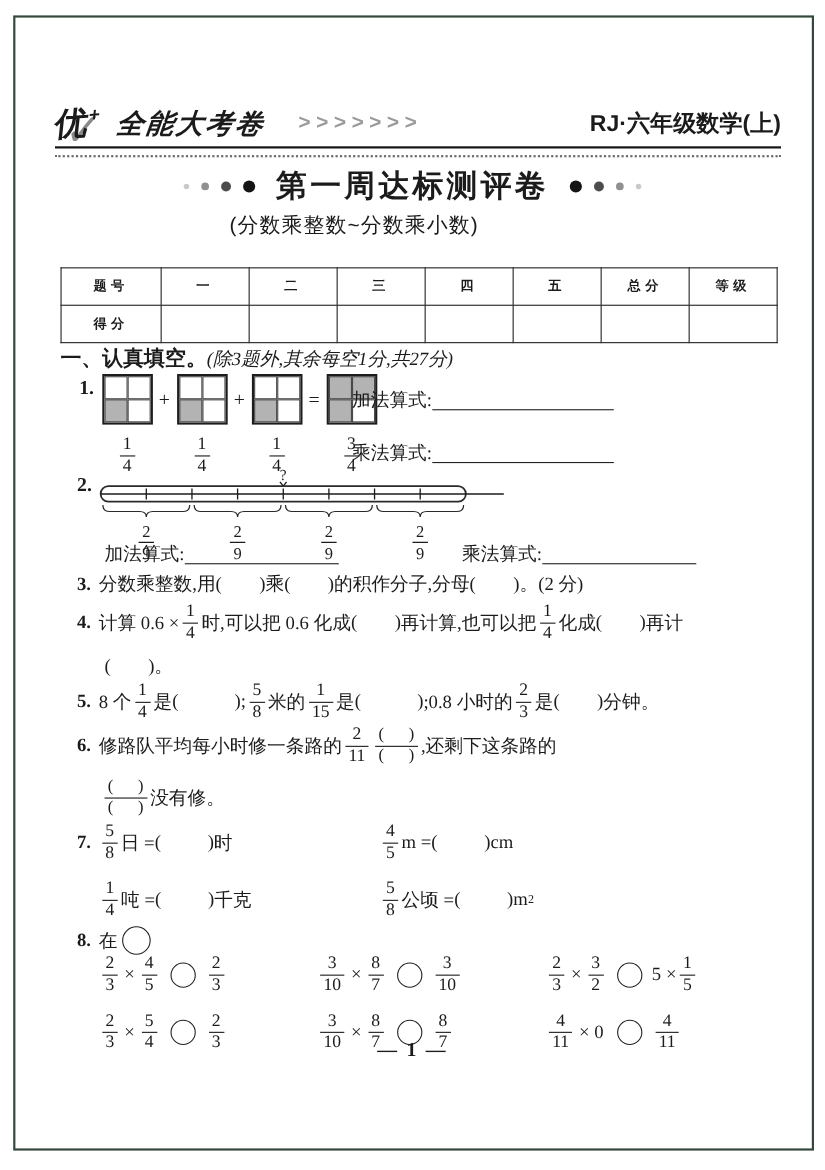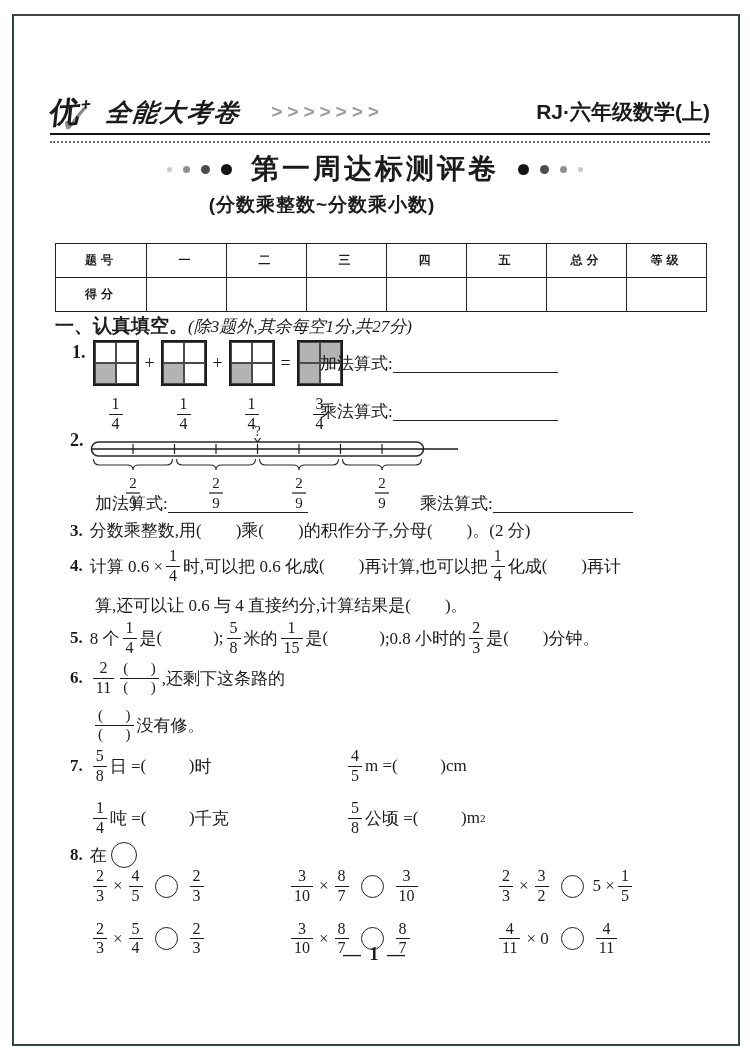--- a/index.html
+++ b/index.html
@@ -31,21 +31,21 @@
   .rule-dotted { left:50px; top:141px; width:660px; border-top:2px dotted #6a6a6a; height:0; }
 
   
   .title-row { left:0; top:150px; width:750px; display:flex; justify-content:center; align-items:center; gap:11px; }
   .dot { border-radius:50%; flex:0 0 auto; }
   .d1 { width:5px;  height:5px;  background:#c9c9c9; }
   .d2 { width:7px;  height:7px;  background:#909090; }
   .d3 { width:9px;  height:9px;  background:#4c4c4c; }
   .d4 { width:11px; height:11px; background:#141414; }
   .main-title { font-weight:bold; font-size:28px; letter-spacing:3px; margin:0 8px; }
-  .subtitle-row { left:0; top:192px; width:644px; text-align:center; font-weight:bold; font-size:19px; letter-spacing:1px; }
+  .subtitle-row { left:0; top:192px; width:644px; text-align:center; font-weight:normal; font-size:19px; letter-spacing:1px; }
 
   
   .meta-row { left:55px; top:218px; width:652px; display:flex; justify-content:space-between; }
   table.score { position:absolute; left:55px; top:243px; width:652px; border-collapse:collapse;
                 table-layout:fixed; }
   table.score td { border:1.8px solid #222; height:31px; text-align:center; vertical-align:middle;
                    font-family:"Liberation Sans","DejaVu Sans",sans-serif; font-weight:bold; font-size:12px;
                    letter-spacing:4px; }
   table.score td.c0 { width:88px; }
 
@@ -275,21 +275,20 @@
     <span>再计算,也可以把</span>
     <span class="frac">
         <span class="fnum">1</span>
         <span class="fden">4</span>
       </span>
     <span>化成</span>
     <span class="blank">(        )</span>
     <span>再计</span>
   </div>
   <div class="qline" style="left:95px; top:594px;">
-    <span>算,还可以让 0.6 与 4 直接约分,计算结果是</span>
     <span class="blank">(        )</span>
     <span>。</span>
   </div>
 
   <div class="qline" style="left:70px; top:620px;">
     <span class="qno">5.</span>
     <span>8 个</span>
     <span class="frac">
         <span class="fnum">1</span>
         <span class="fden">4</span>
@@ -313,20 +312,21 @@
         <span class="fnum">2</span>
         <span class="fden">3</span>
       </span>
     <span>是</span>
     <span class="blank">(        )</span>
     <span>分钟。</span>
   </div>
 
   <div class="qline" style="left:70px; top:660px;">
     <span class="qno">6.</span>
+    <span>修路队平均每小时修一条路的</span>
     <span class="frac">
         <span class="fnum">2</span>
         <span class="fden">11</span>
       </span>
     <span class="frac pfrac">
         <span class="fnum">(      )</span>
         <span class="fden">(      )</span>
       </span>
     <span>,还剩下这条路的</span>
   </div>

